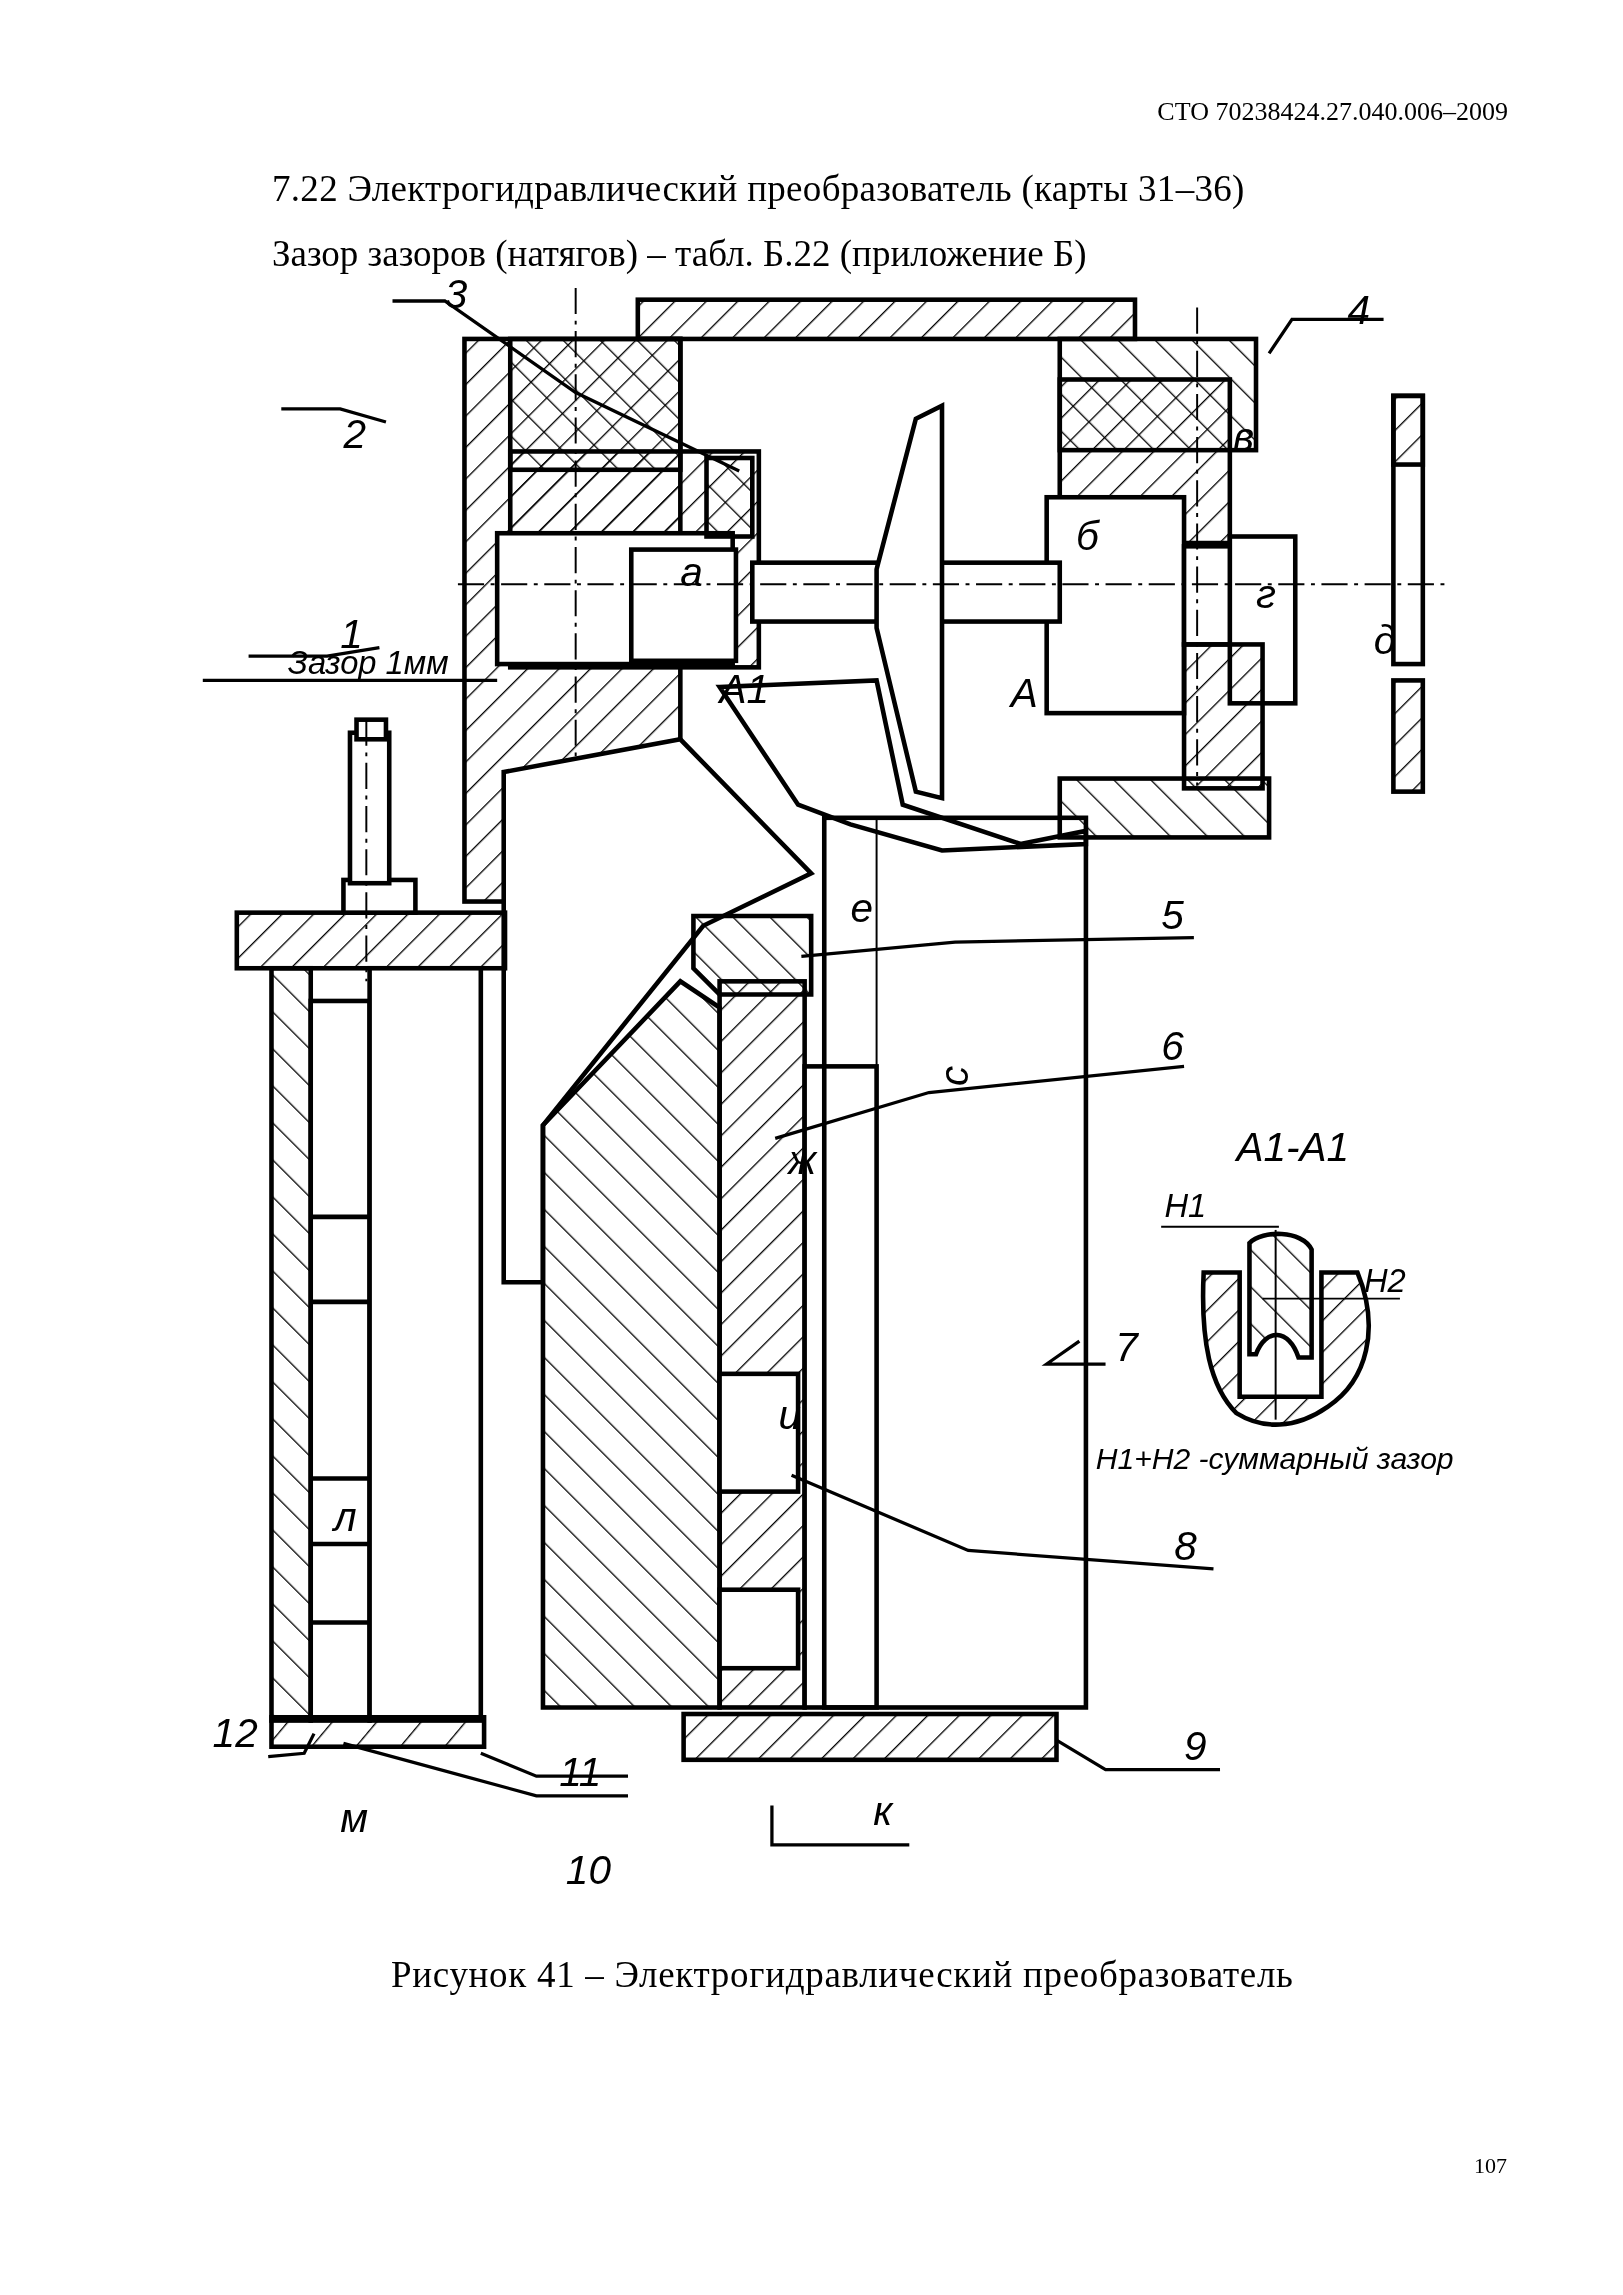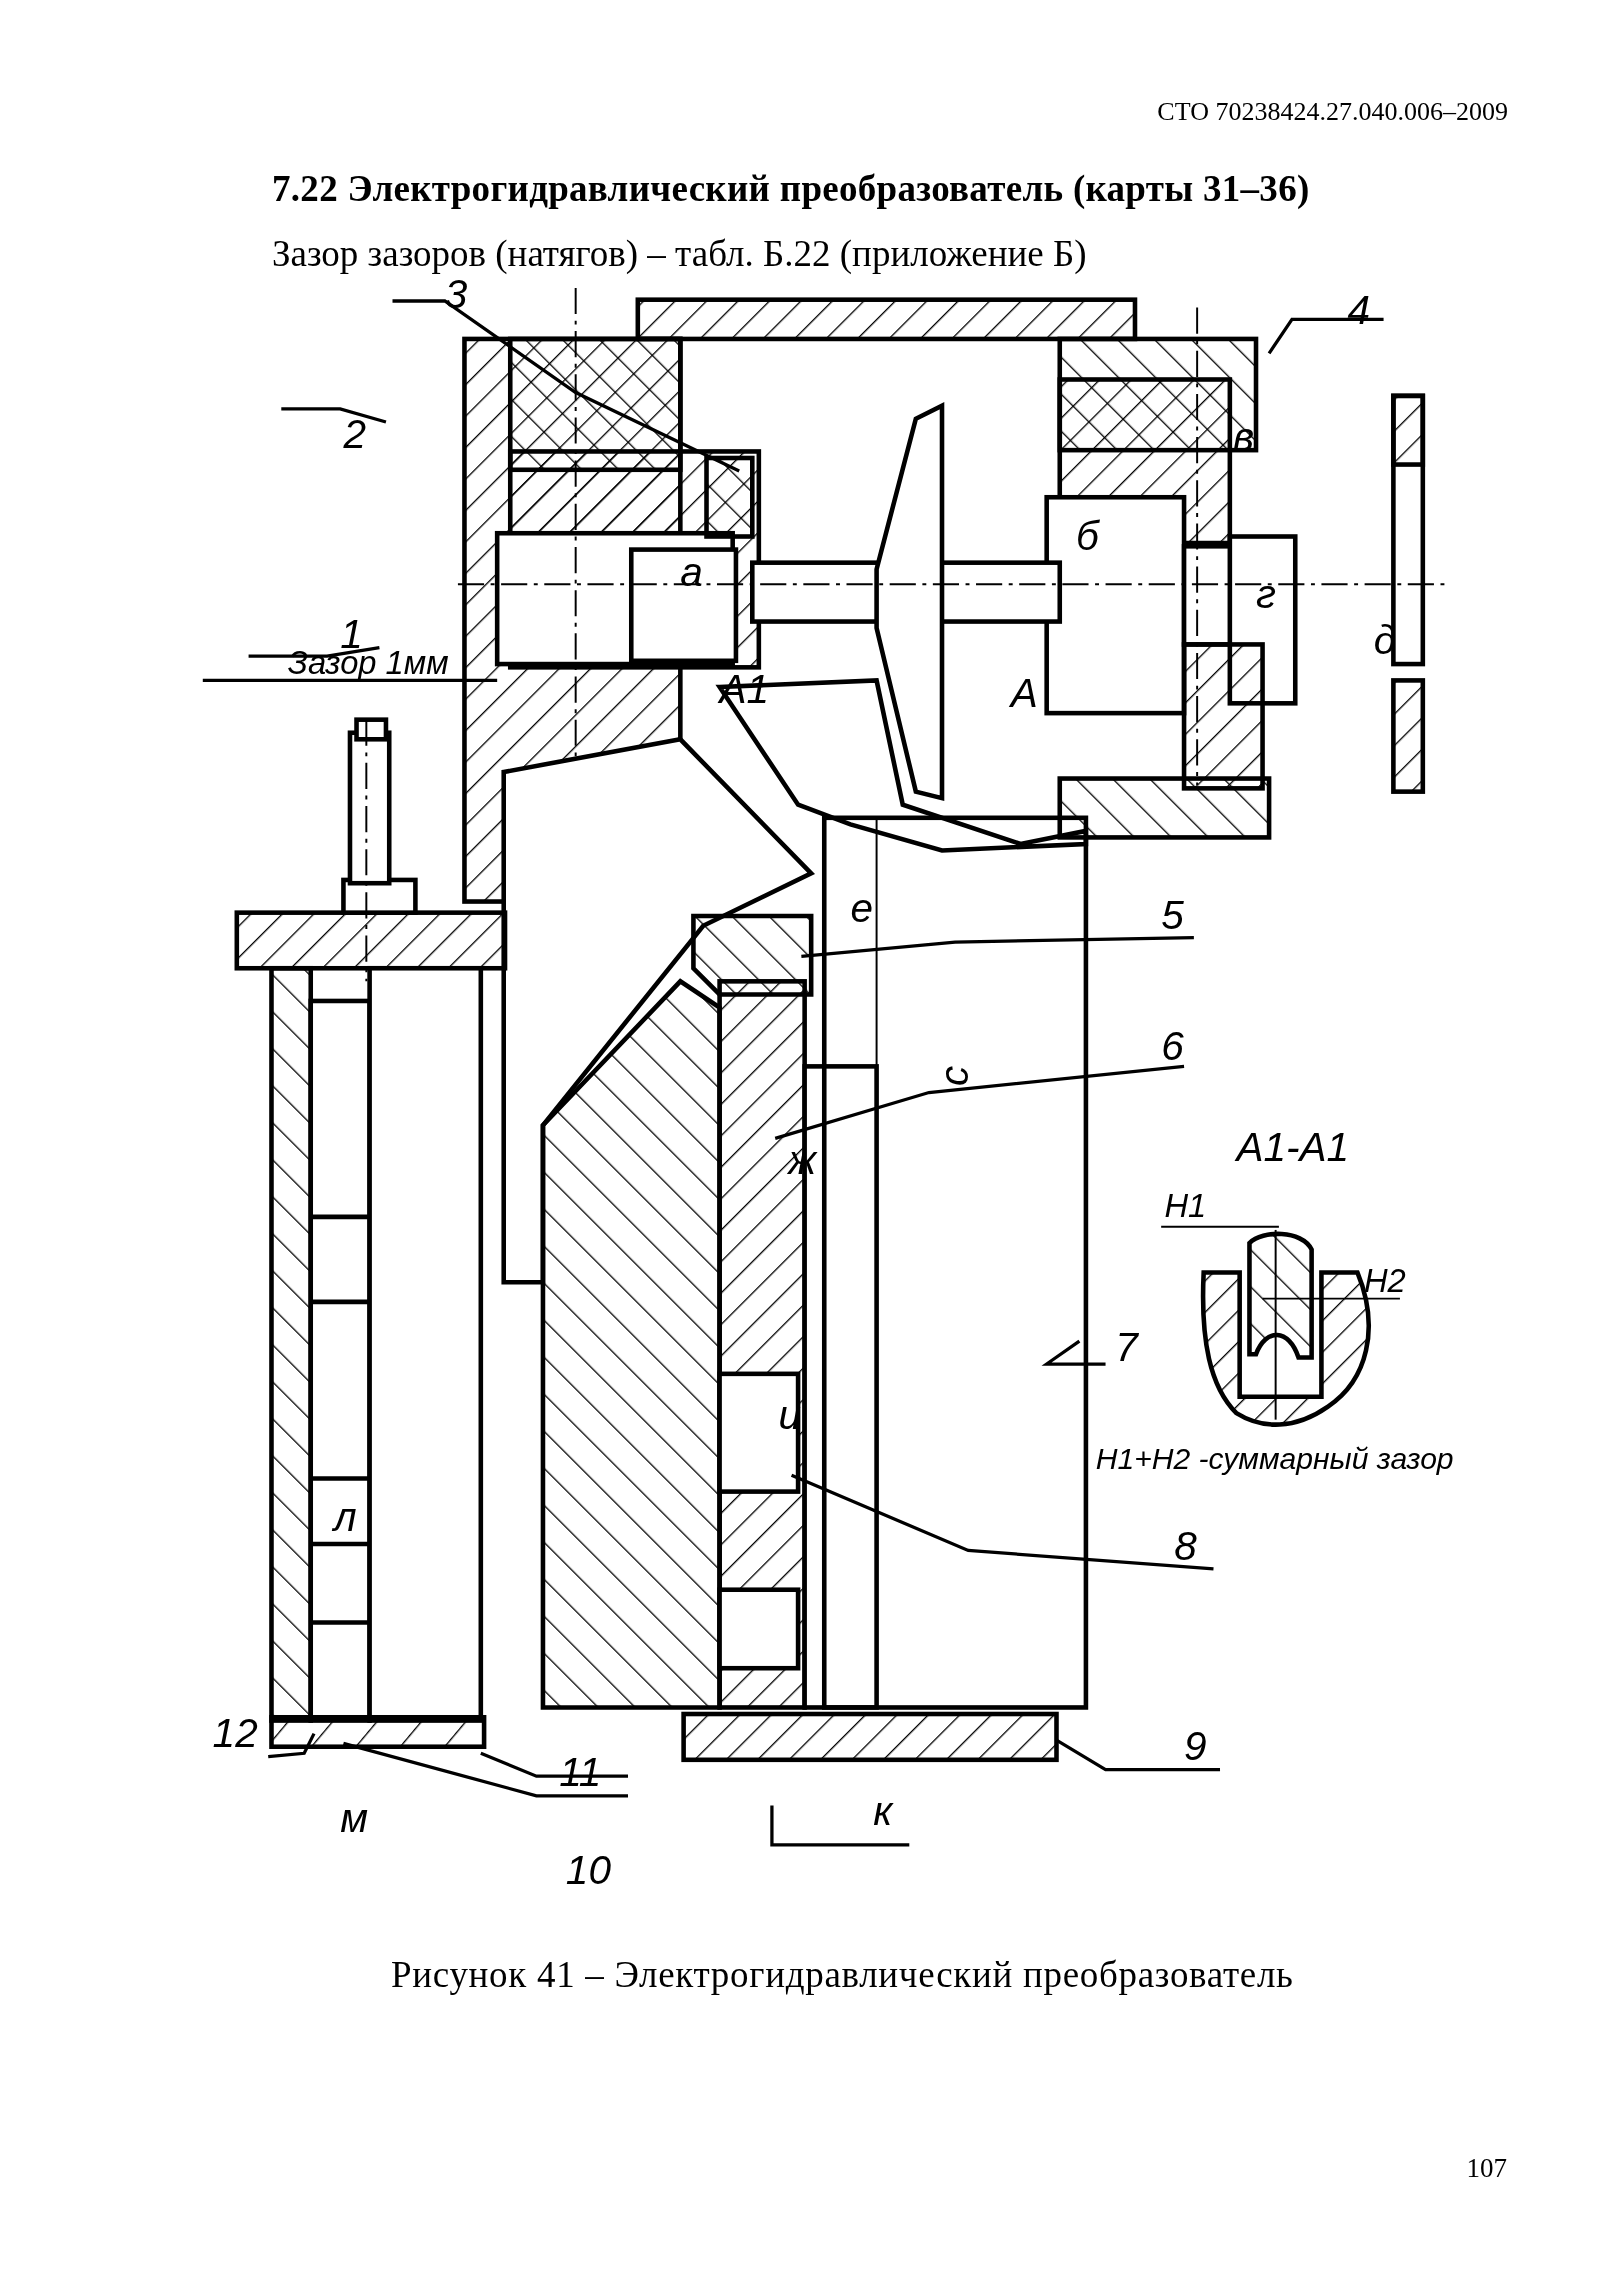--- a/index.html
+++ b/index.html
@@ -1,21 +1,21 @@
 <!DOCTYPE html>
 <html style="font-size:10.5px"><head>
 <meta charset="utf-8">
 <style>
   html, body { margin:0; padding:0; background:#ffffff; }
   body { width:1623px; height:2295px; position:relative; overflow:hidden; font-family:"Liberation Serif", serif; color:#000; }
   .hdr { position:absolute; right:115px; top:97px; font-size:26px;text-align:center; }
-  .h1 { position:absolute; left:272px; top:167px; font-size:37px; letter-spacing:0.3px;font-weight:bold; }
+  .h1 { position:absolute; left:272px; top:167px; font-size:37px; letter-spacing:0.3px; }
   .h2 { position:absolute; left:272px; top:232px; font-size:37px; }
   .caption { position:absolute; left:391px; top:1953px; font-size:37px; letter-spacing:0.7px; }
-  .pagenum { position:absolute; right:116px; top:2153px; font-size:27px; }
+  .pagenum { position:absolute; right:116px; top:2153px; font-size:22px; }
   svg#drawing { position:absolute; left:0; top:0; }
   .lbl { font-family:"Liberation Sans", sans-serif; font-style:italic; font-size:62px; fill:#000; }
   .lbl-sm { font-family:"Liberation Sans", sans-serif; font-style:italic; font-size:50px; fill:#000; }
   .lbl-note { font-family:"Liberation Sans", sans-serif; font-style:italic; font-size:46px; fill:#000; }
   .ln { stroke:#000; stroke-width:7; fill:none; }
   .thin { stroke:#000; stroke-width:3; fill:none; }
   .dash { stroke:#000; stroke-width:3; fill:none; stroke-dasharray:40 10 6 10; }
   .part { stroke:#000; stroke-width:7; }
   .leader { stroke:#000; stroke-width:5; fill:none; }
 </style>

